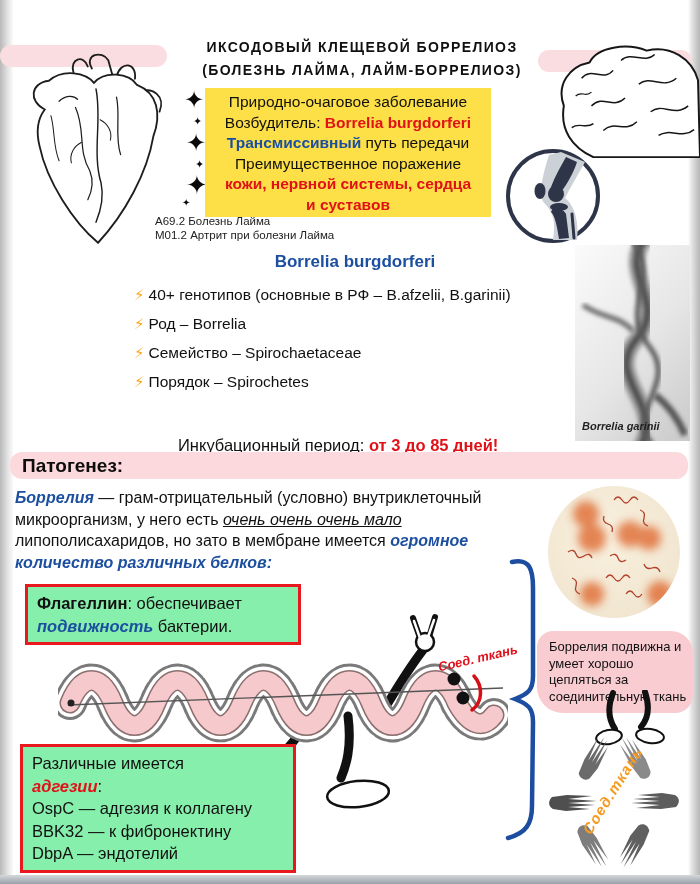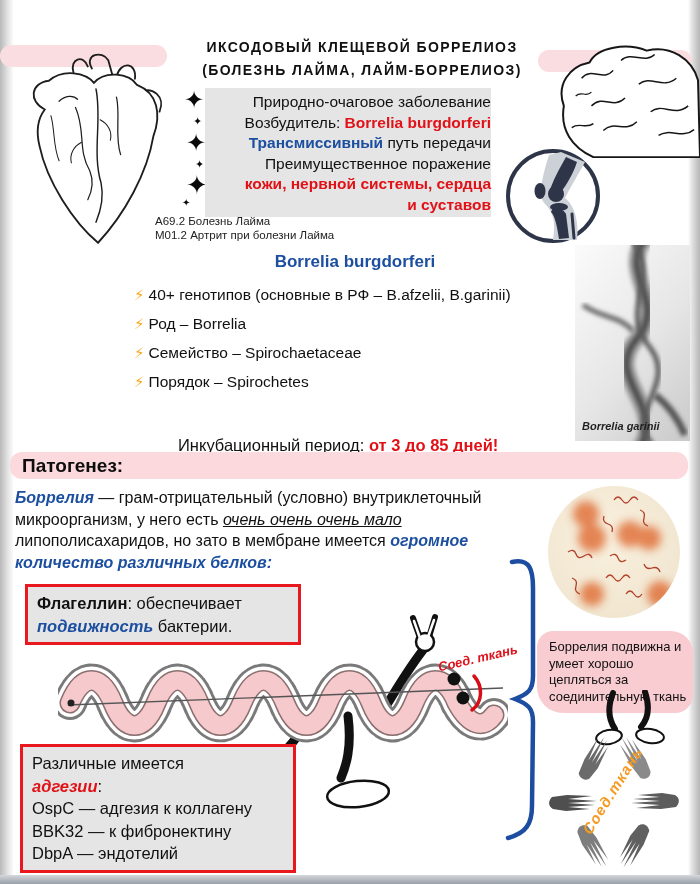--- a/index.html
+++ b/index.html
@@ -8,42 +8,42 @@
   .abs{position:absolute;}
   
   .edge-left{left:0;top:0;width:14px;height:884px;background:linear-gradient(90deg,#b9b9b9,#e6e6e6 60%,#ffffff);}
   .edge-right{right:0;top:0;width:12px;height:884px;background:linear-gradient(270deg,#b6b6b6,#e4e4e4 70%,#ffffff);}
   .edge-bottom{left:0;bottom:0;width:700px;height:9px;background:linear-gradient(180deg,#d4d7db,#9aa0a8);}
   
   .band{background:#fadde0;border-radius:12px;height:22px;}
   .title{width:530px;left:97px;text-align:center;font-weight:bold;font-size:20px;
          letter-spacing:1.4px;font-variant:small-caps;font-variant-caps:all-small-caps;color:#101010;}
   
-  .card{left:205px;top:88px;width:286px;height:125px;background:#e5e5e5;text-align:right;
+  .card{left:205px;top:88px;width:286px;height:125px;background:#fde047;text-align:center;
         font-size:15.5px;line-height:20.6px;padding-top:4px;}
   .red-b{color:#e01218;font-weight:bold;}
   .blue-b{color:#1c4fa0;font-weight:bold;}
   .sparkle{color:#0a0a0a;line-height:1;}
   .icd{left:155px;top:214px;width:385px;text-align:left;font-size:11.5px;line-height:14px;color:#222;}
   
   .tax-head{left:150px;top:252px;width:410px;text-align:center;font-size:17px;font-weight:bold;color:#1c4fa0;}
   .tax-list{left:134px;top:280px;width:460px;font-size:15.5px;}
   .tax-item{display:flex;align-items:center;height:29px;}
   .bolt{color:#f7a61b;font-size:15px;margin-right:4px;}
   
   .photo{left:575px;top:245px;width:115px;height:196px;background:linear-gradient(130deg,#fbfbfb,#e6e6e6 55%,#c9c9c9);overflow:hidden;}
   .photo-cap{left:582px;top:420px;font-size:11px;font-style:italic;font-weight:bold;color:#222;}
   .incub{left:178px;top:436px;font-size:16.5px;}
   
   .pg-band{left:10px;top:452px;width:678px;height:27px;background:#fbd9dd;border-radius:12px;}
   .pg-head{left:22px;top:452px;font-size:19px;font-weight:bold;line-height:27px;color:#0d0d0d;}
   .para{left:15px;top:487px;width:505px;font-size:16px;line-height:21.5px;}
   .blue-bi{color:#1c4fa0;font-weight:bold;font-style:italic;text-align:center;}
   .u-ital{font-style:italic;text-decoration:underline;}
-  .redbox{border:3px solid #e8181e;background:#e5e5e5;padding:5px 9px;font-size:16.5px;line-height:22.5px;}
+  .redbox{border:3px solid #e8181e;background:#86efac;padding:5px 9px;font-size:16.5px;line-height:22.5px;}
   .flag-box{left:25px;top:584px;width:252px;}
   .adh-box{left:20px;top:744px;width:252px;}
   .red-bi{color:#e01218;font-weight:bold;font-style:italic;}
   .micro{left:548px;top:486px;width:132px;height:132px;border-radius:50%;overflow:hidden;
          background:radial-gradient(circle at 45% 40%,#f8f0de,#efe2cb);}
   .blob{left:537px;top:631px;width:138px;background:#f8ccd1;border-radius:16px 22px 18px 26px;
         padding:8px 6px 8px 12px;font-size:13px;line-height:16.5px;}
   .worm-label{left:437px;top:649px;width:95px;transform:rotate(-13deg);color:#e0111a;
               font-size:13px;font-weight:bold;font-style:italic;}
   .hands-label{left:586px;top:824px;transform:rotate(-58deg);transform-origin:left center;

